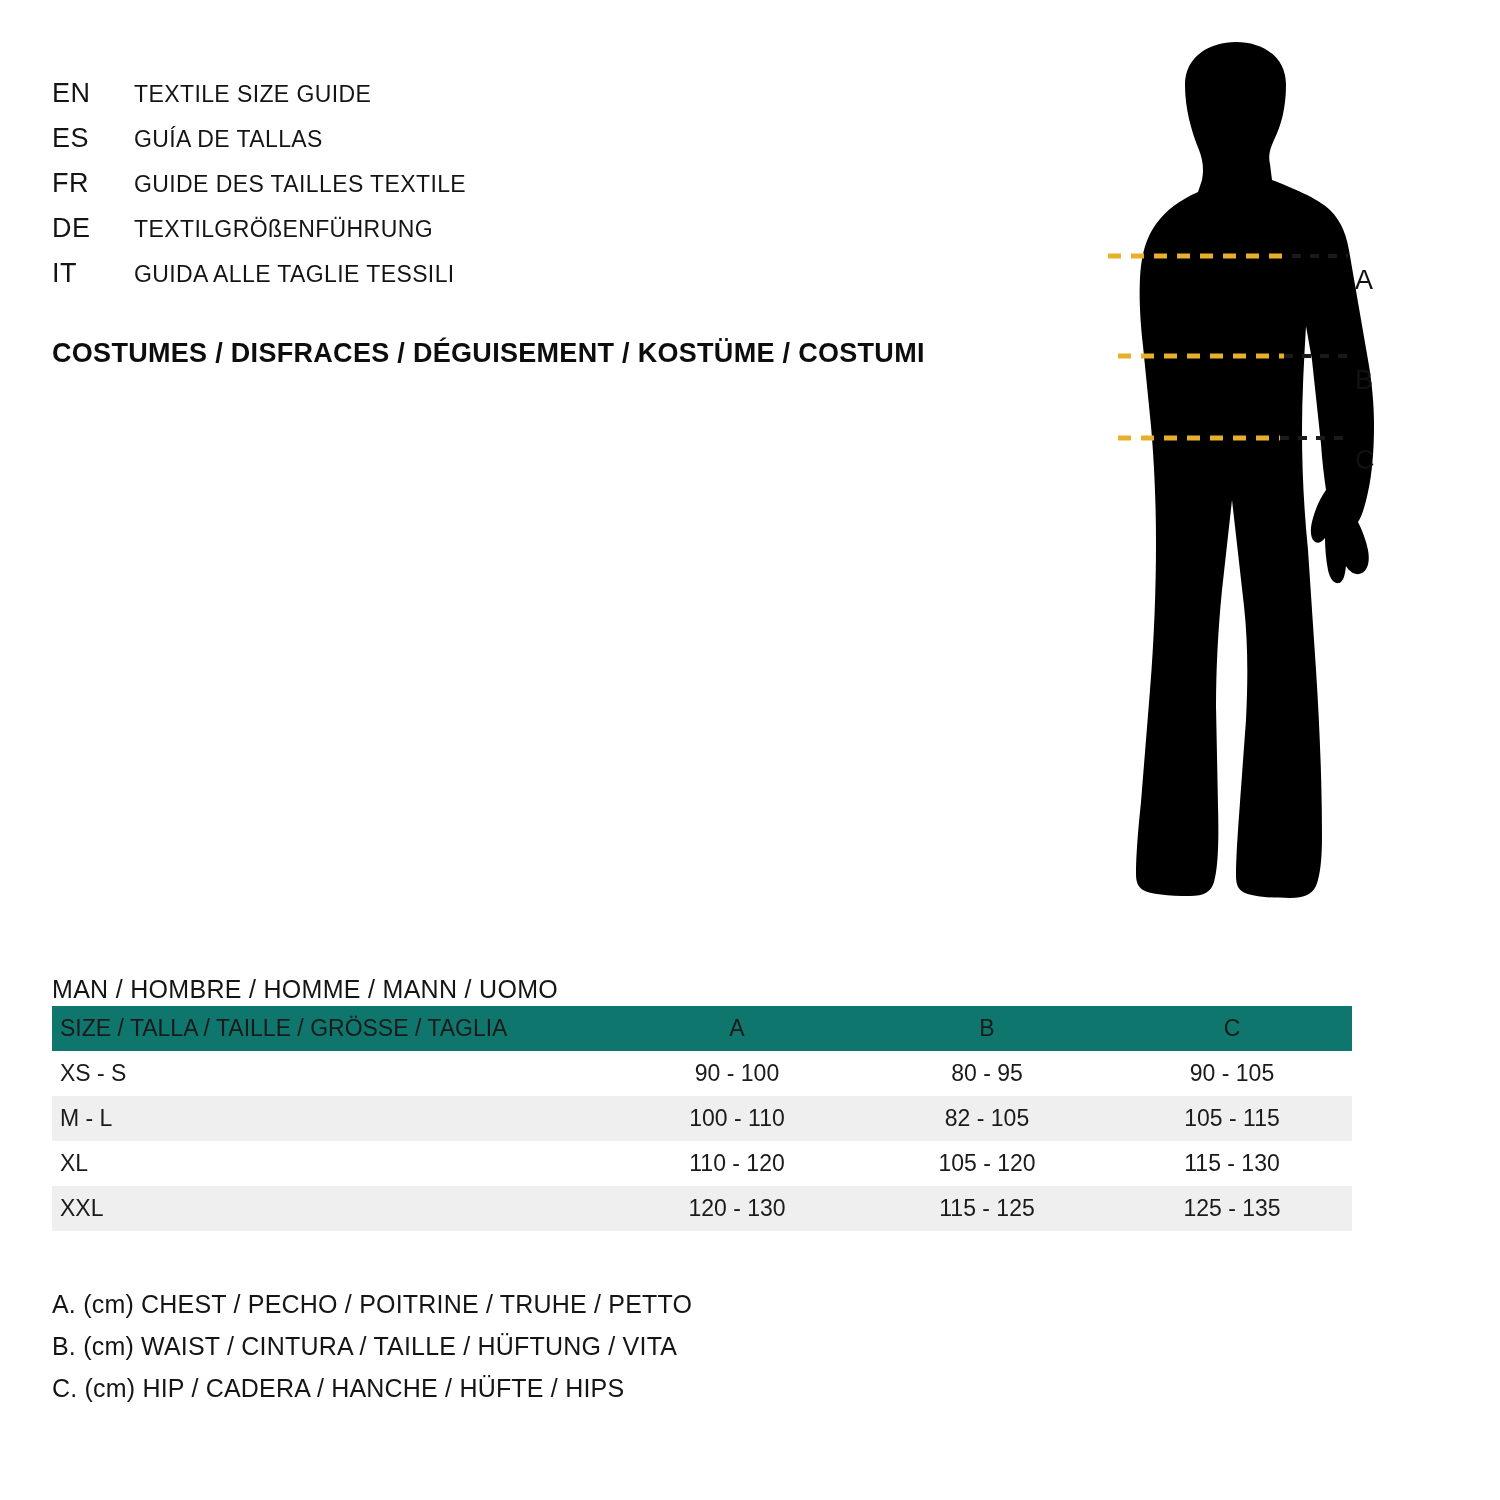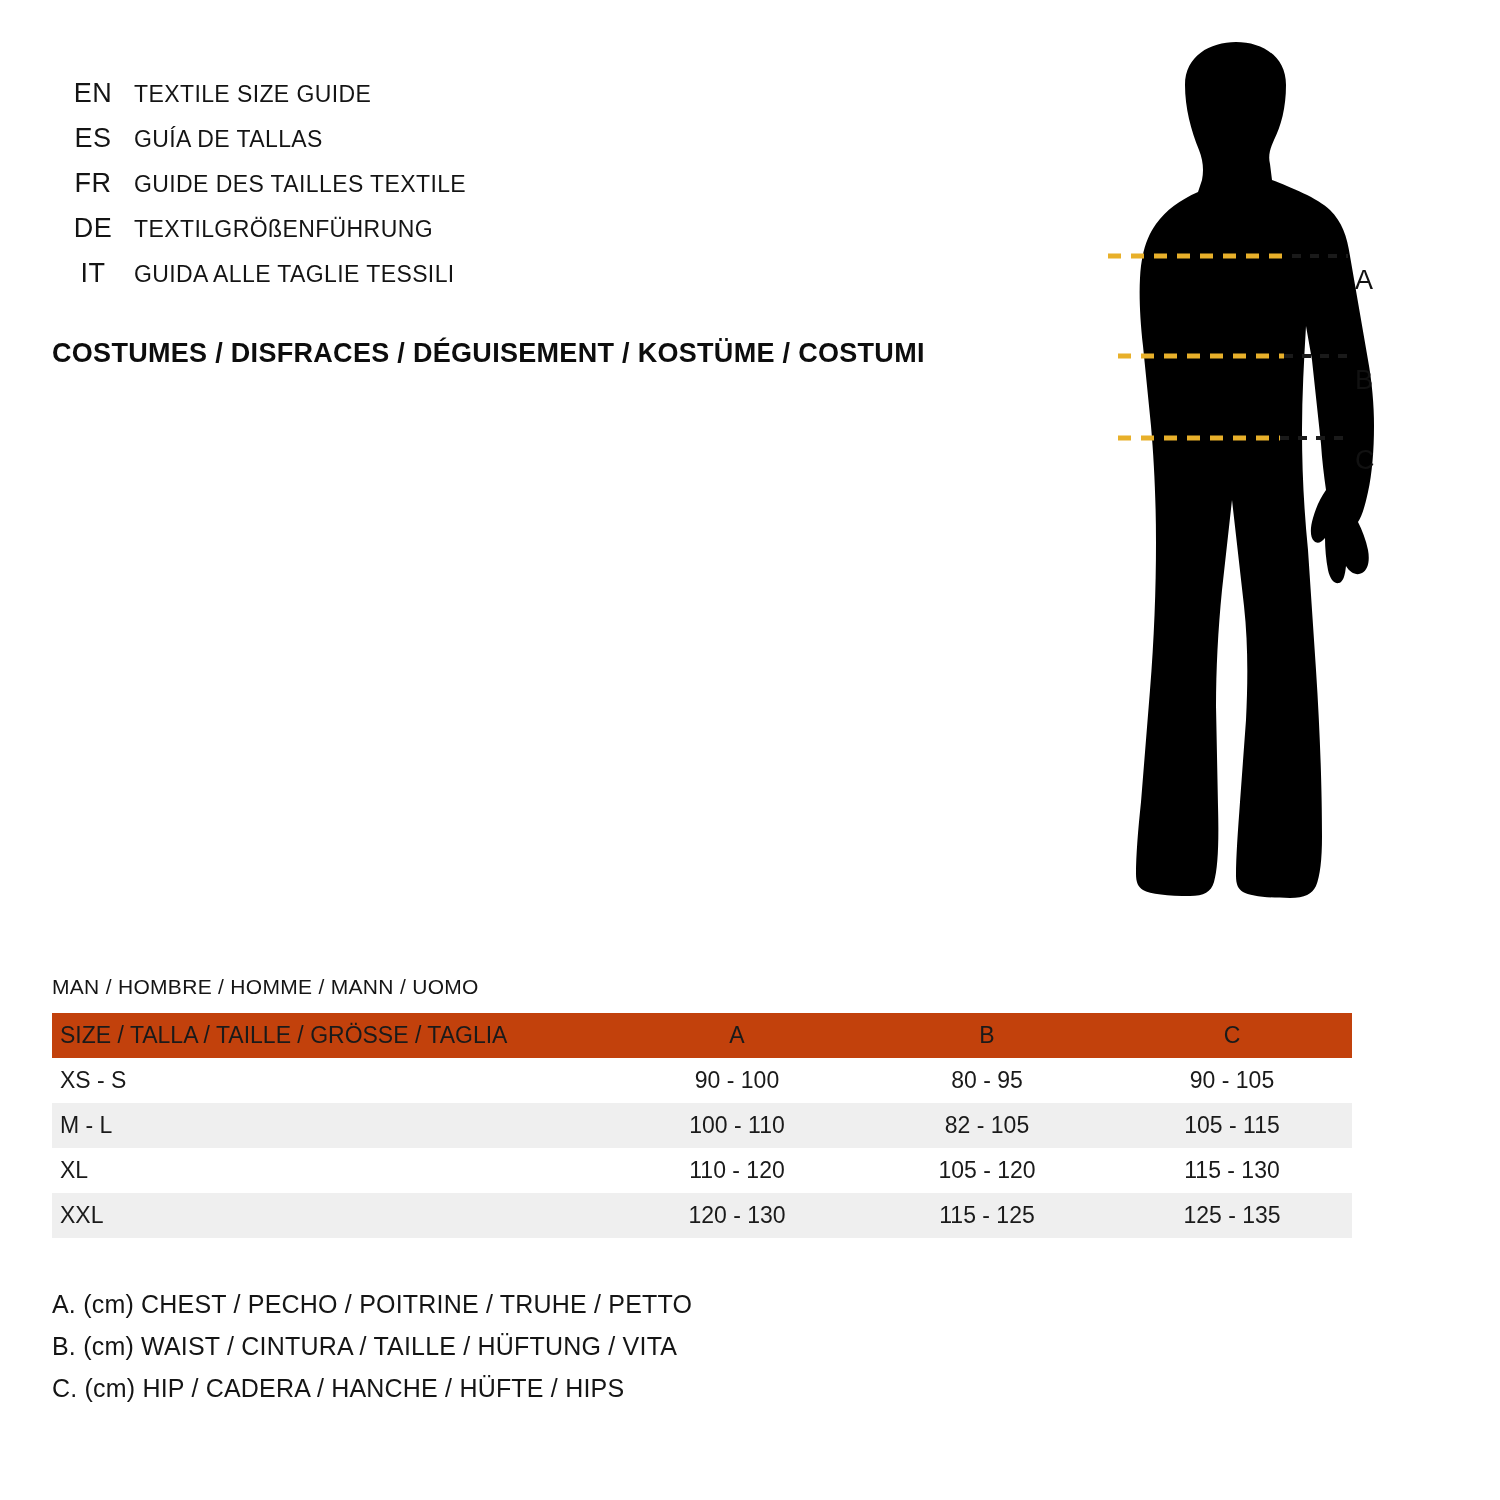--- a/index.html
+++ b/index.html
@@ -26,21 +26,20 @@
   .lang-row {
     display: flex;
     align-items: baseline;
     height: 45px;
   }
   .lang-code {
     width: 82px;
     font-size: 27px;
     letter-spacing: 0.4px;
     color: #141414;
-    text-align: center;
   }
   .lang-text {
     font-size: 23px;
     letter-spacing: 0.4px;
     color: #141414;
     white-space: nowrap;
   }
   .costumes-line {
     position: absolute;
     left: 52px;
@@ -73,39 +72,39 @@
   .marker-c { left: 355px; top: 415px; }
 
   
   .table-section {
     position: absolute;
     left: 52px;
     top: 975px;
     width: 1330px;
   }
   .table-caption {
-    font-size: 21px;
+    font-size: 25px;
     letter-spacing: 0.3px;
     color: #151515;
-    margin-bottom: 14px;
+    margin-bottom: 2px;
   }
   table.size-table {
     border-collapse: collapse;
     width: 1300px;
     table-layout: fixed;
   }
   table.size-table th,
   table.size-table td {
     font-size: 23px;
     font-weight: normal;
     padding: 9px 0 9px 0;
     color: #1a1a1a;
   }
   table.size-table thead th {
-    background: #c2410c;
+    background: #0f766e;
     margin-top: 17px;
   }
   table.size-table thead th.col-size {
     text-align: left;
     padding-left: 8px;
   }
   table.size-table thead th.col-m {
     text-align: center;
   }
   table.size-table tbody td.col-size {

